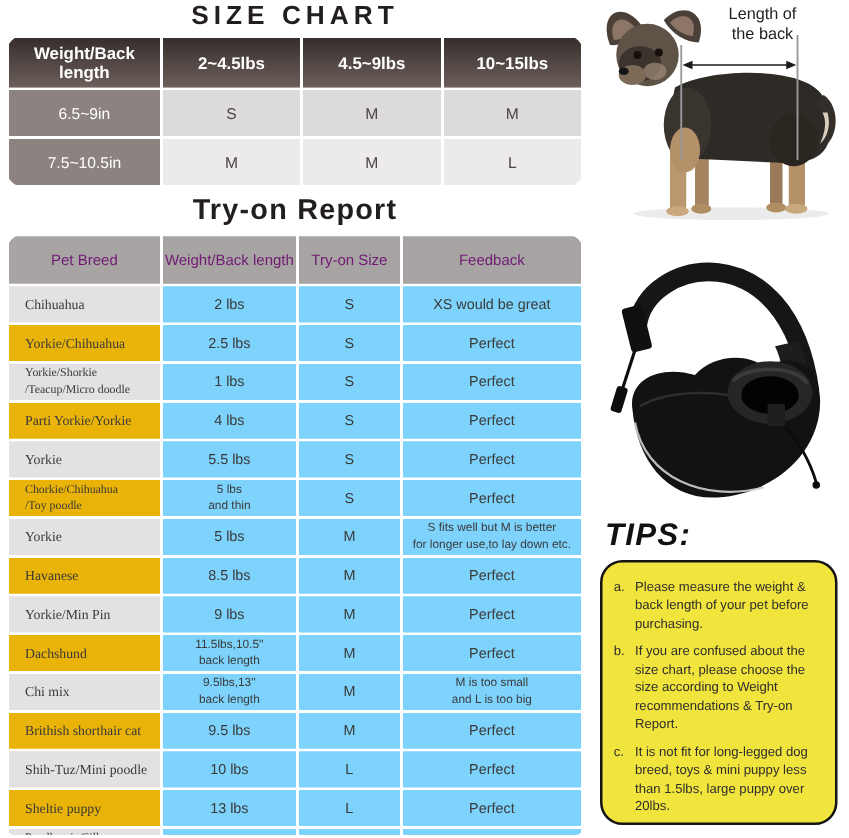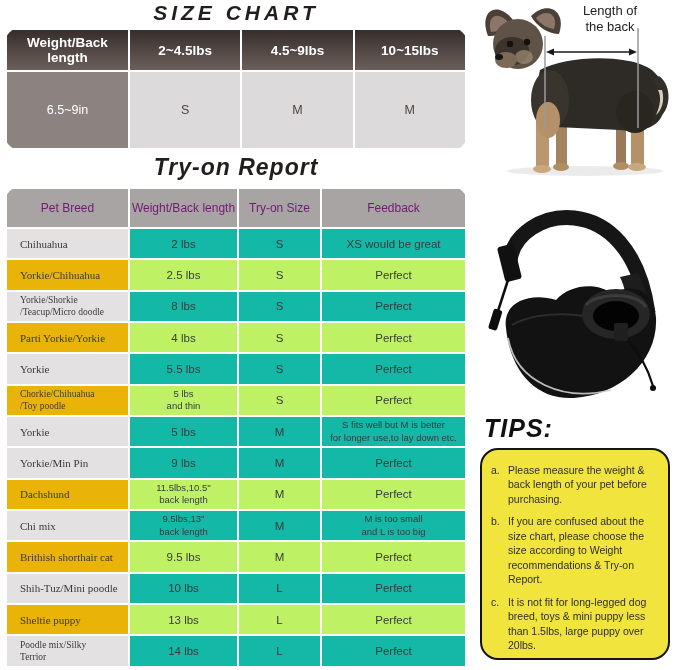--- a/index.html
+++ b/index.html
@@ -4,21 +4,21 @@
 <style>
   html,body{margin:0;padding:0;}
   body{
     width:679px;height:670px;background:#ffffff;position:relative;overflow:hidden;
     font-family:"Liberation Sans", sans-serif;color:#3c3c3c;
   }
   
   .left-col{position:absolute;left:5px;top:0;width:462px;height:670px;}
   .big-title{
     position:absolute;left:0;width:462px;text-align:center;margin:0;
-    font-style:italic;font-weight:900;color:#221e1d;
+    font-weight:900;color:#221e1d;
   }
   #size-title{top:1px;font-size:21px;letter-spacing:4px;}
   #tryon-title{top:154px;font-size:23px;letter-spacing:1px;}
 
   table{border-collapse:collapse;width:100%;table-layout:fixed;}
   td,th{border:2px solid #ffffff;overflow:hidden;white-space:pre-line;vertical-align:middle;}
 
   
   .size-wrap{position:absolute;left:0;top:28px;width:462px;height:122px;border-radius:15px;overflow:hidden;}
   .size-wrap table{height:100%;}
@@ -34,23 +34,23 @@
   
   .tryon-wrap{position:absolute;left:0;top:187px;width:462px;height:481px;border-radius:15px 15px 7px 7px;overflow:hidden;}
   .tryon-wrap table{height:100%;}
   .tryon-wrap th{
     height:36px;background:#a8a4a3;color:#701a75;font-size:12px;font-weight:normal;text-align:center;
   }
   .tryon-wrap td{height:27px;text-align:center;font-size:11.5px;color:#3a3a3a;}
   .tryon-wrap td.breed{text-align:left;padding-left:13px;font-size:11px;font-family:Liberation Serif, serif;}
   .tryon-wrap td.sm{font-size:9.5px;line-height:1.3;}
   .tryon-wrap tr.light td.breed{background:#e3e1e1;}
-  .tryon-wrap tr.light td:not(.breed){background:#14b8a6;}
+  .tryon-wrap tr.light td:not(.breed){background:#7dd3fc;}
   .tryon-wrap tr.dark td.breed{background:#eab308;}
-  .tryon-wrap tr.dark td:not(.breed){background:#bef264;}
+  .tryon-wrap tr.dark td:not(.breed){background:#7dd3fc;}
 
   
   .dog-fig{position:absolute;left:470px;top:0;width:209px;height:178px;}
   .dog-fig svg{position:absolute;left:0;top:0;}
   .measure-label{
     position:absolute;left:88px;top:3px;width:104px;text-align:center;
     font-size:13px;line-height:1.25;color:#222;white-space:pre-line;
   }
   .bag-fig{position:absolute;left:478px;top:183px;width:200px;height:235px;}
 
@@ -89,20 +89,26 @@
           <th>10~15lbs</th>
         </tr>
       </thead>
       <tbody>
         <tr class="ra">
           <td class="lbl">6.5~9in</td>
           <td>S</td>
           <td>M</td>
           <td>M</td>
         </tr>
+        <tr class="rb">
+          <td class="lbl">7.5~10.5in</td>
+          <td>M</td>
+          <td>M</td>
+          <td>L</td>
+        </tr>
       </tbody>
     </table>
   </div>
 
   <h2 class="big-title" id="tryon-title">Try-on Report</h2>
 
   <div class="tryon-wrap">
     <table>
       <colgroup>
           <col style="width:123px">
@@ -127,21 +133,21 @@
         </tr>
         <tr class="dark">
           <td class="breed">Yorkie/Chihuahua</td>
           <td>2.5 lbs</td>
           <td>S</td>
           <td>Perfect</td>
         </tr>
         <tr class="light">
           <td class="breed sm">Yorkie/Shorkie
 /Teacup/Micro doodle</td>
-          <td>8 lbs</td>
+          <td>1 lbs</td>
           <td>S</td>
           <td>Perfect</td>
         </tr>
         <tr class="dark">
           <td class="breed">Parti Yorkie/Yorkie</td>
           <td>4 lbs</td>
           <td>S</td>
           <td>Perfect</td>
         </tr>
         <tr class="light">
@@ -157,20 +163,26 @@
 and thin</td>
           <td>S</td>
           <td>Perfect</td>
         </tr>
         <tr class="light">
           <td class="breed">Yorkie</td>
           <td>5 lbs</td>
           <td>M</td>
           <td class="sm">S fits well but M is better
 for longer use,to lay down etc.</td>
+        </tr>
+        <tr class="dark">
+          <td class="breed">Havanese</td>
+          <td>8.5 lbs</td>
+          <td>M</td>
+          <td>Perfect</td>
         </tr>
         <tr class="light">
           <td class="breed">Yorkie/Min Pin</td>
           <td>9 lbs</td>
           <td>M</td>
           <td>Perfect</td>
         </tr>
         <tr class="dark">
           <td class="breed">Dachshund</td>
           <td class="sm">11.5lbs,10.5''

